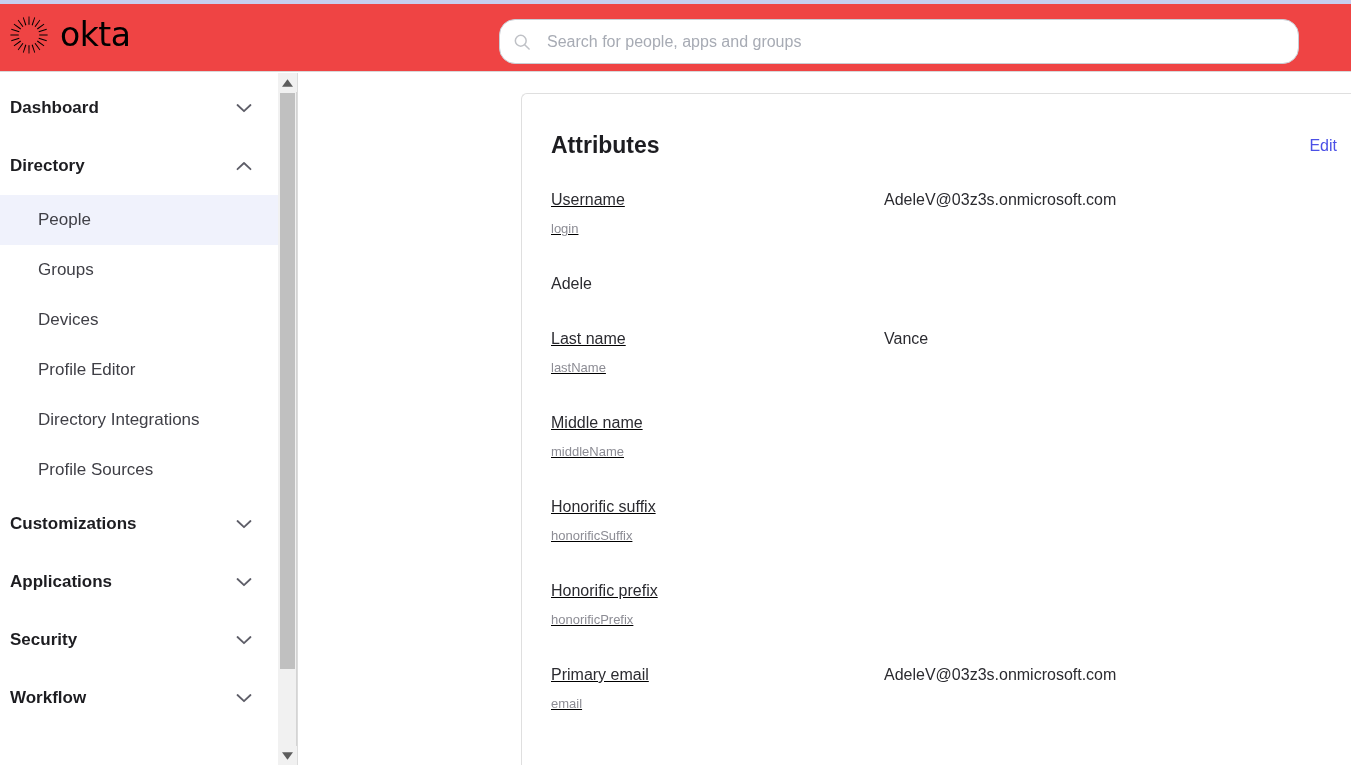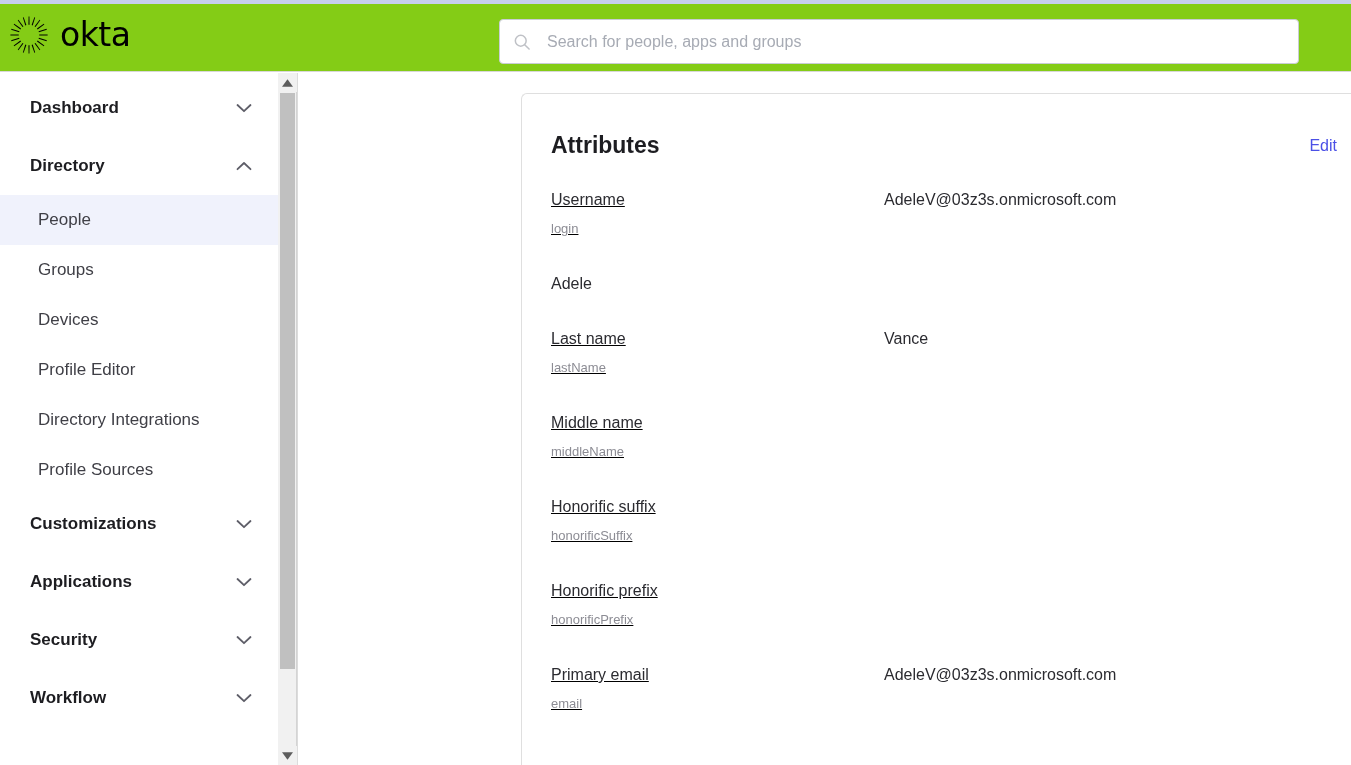--- a/index.html
+++ b/index.html
@@ -29,21 +29,21 @@
     height: 4px;
     background: #c7ceef;
   }
 
   
   .header {
     position: absolute;
     top: 4px; left: 0;
     width: 1351px;
     height: 68px;
-    background: #84cc16;
+    background: #ef4444;
     border-bottom: 1px solid #d8d8d8;
   }
 
   .brand {
     position: absolute;
     left: 10px;
     top: 12px;
     display: flex;
     align-items: center;
     gap: 12px;
@@ -69,21 +69,21 @@
     left: 499px;
     top: 15px;
     width: 800px;
     height: 45px;
   }
 
   .search-box {
     width: 100%;
     height: 45px;
     border: 1px solid #c9cdd4;
-    border-radius: 4px;
+    border-radius: 16px;
     background: #ffffff;
     display: flex;
     align-items: center;
     padding: 0 12px;
   }
 
   .search-icon {
     width: 20px;
     height: 20px;
     flex: 0 0 20px;
@@ -122,21 +122,20 @@
     padding-top: 6px;
   }
 
   .nav-group-header {
     height: 58px;
     display: flex;
     align-items: center;
     padding: 0 26px 0 10px;
     cursor: pointer;
     background: transparent;
-    margin-left: 20px;
   }
 
   .nav-group-header .label {
     flex: 1 1 auto;
     font-size: 17px;
     font-weight: bold;
     color: #1d1d21;
   }
 
   .chevron {

